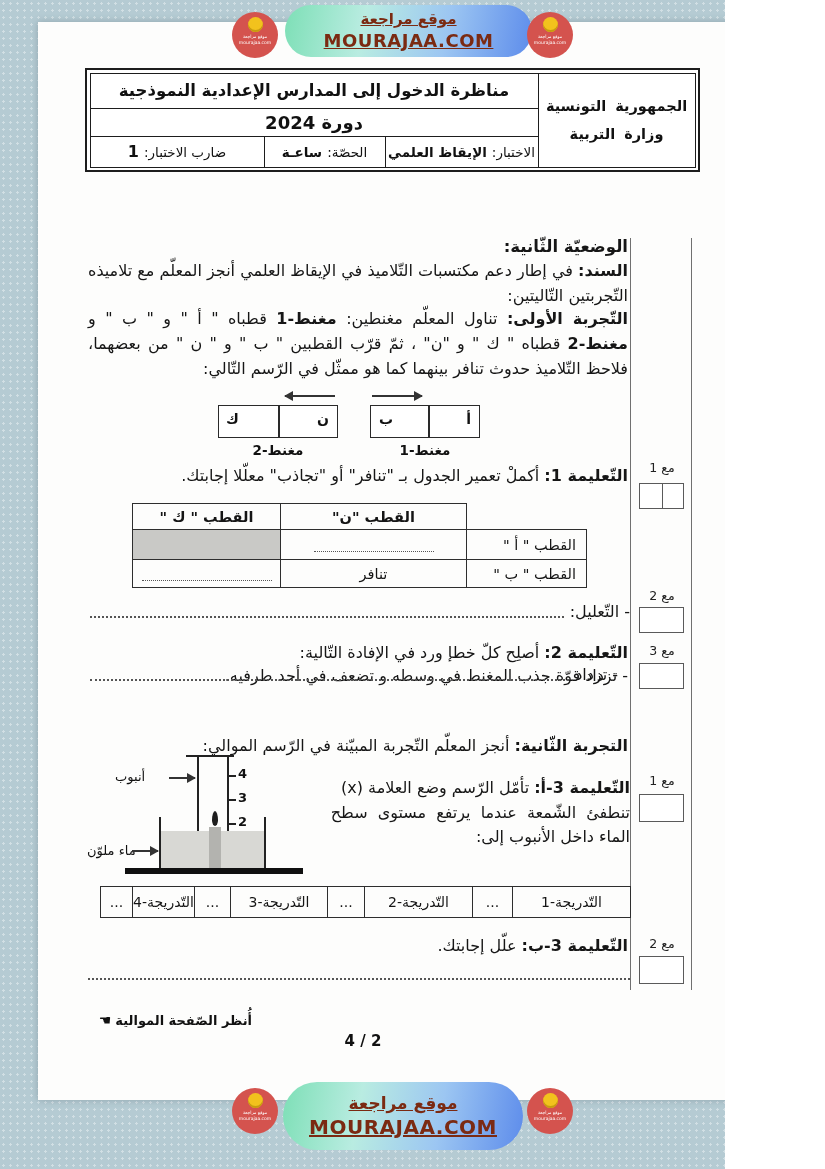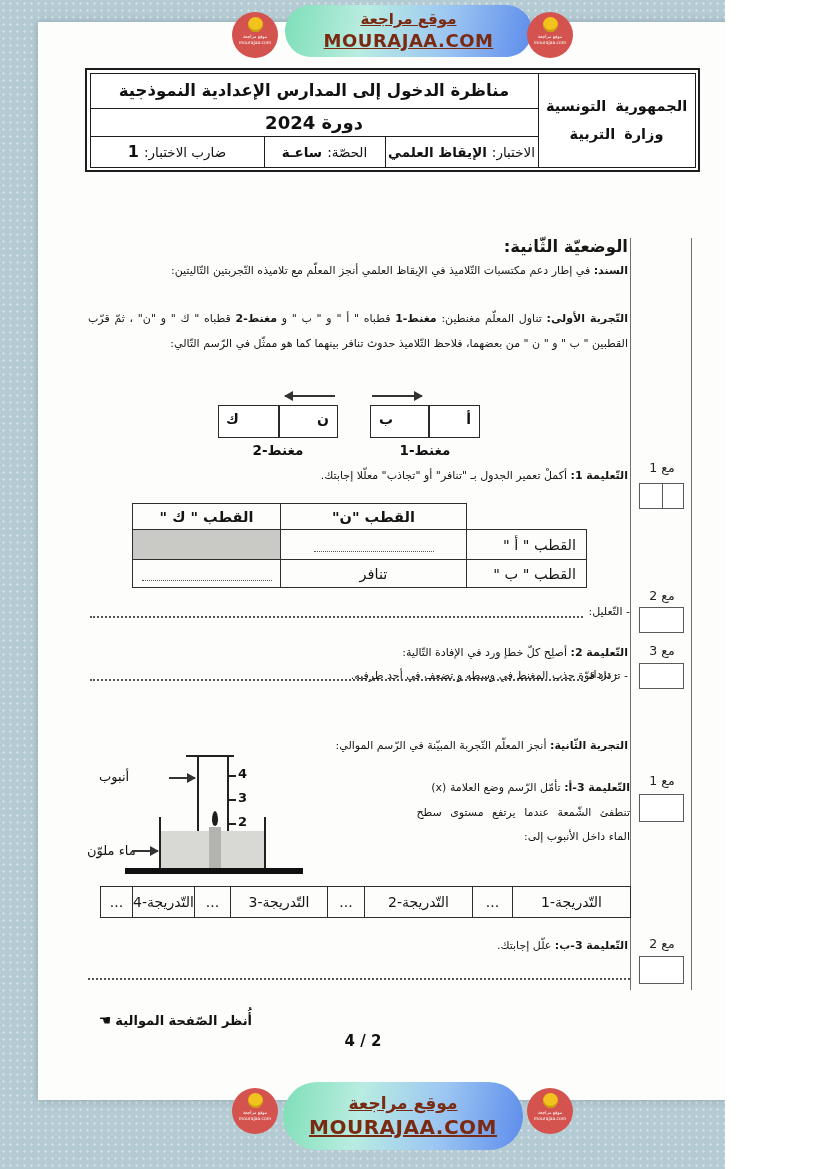--- a/index.html
+++ b/index.html
@@ -4,21 +4,21 @@
 <style>
   html,body{margin:0;padding:0}
   body{font-family:"DejaVu Sans",sans-serif}
   #screen{position:relative;width:725px;height:1169px;overflow:hidden;
           background-color:#b5cbd3;
           background-image:radial-gradient(rgba(255,255,255,.38) 1px, transparent 1.3px);
           background-size:7px 7px}
   .abs{position:absolute}
   .rtl{direction:rtl;text-align:right}
   .b{font-weight:bold}
-  .txt{font-size:11px;line-height:25px;color:#161616}
+  .txt{font-size:16px;line-height:25px;color:#161616}
   .just{text-align:justify}
   #paper{position:absolute;left:38px;top:22px;width:737px;height:1078px;background:#fdfdfc;
          box-shadow:0 0 7px rgba(70,90,100,.35)}
 
   
   .pill{position:absolute;border-radius:36px;
         background:linear-gradient(100deg,#7ddfb6 0%,#b9ece1 32%,#9cc6f2 65%,#5d8ceb 100%);
         display:flex;flex-direction:column;align-items:center;justify-content:center;gap:1px;cursor:pointer}
   .pill .nm{color:#7b2a12;font-weight:bold;text-decoration:underline;font-size:15px;line-height:19px}
   .pill .url{color:#7b2a12;font-weight:bold;text-decoration:underline;font-size:18px;line-height:22px;letter-spacing:.5px}
@@ -243,21 +243,21 @@
     <div class="tl" style="left:112px;top:5px;width:2px;height:113px"></div>
     <div class="tl" style="left:142px;top:5px;width:2px;height:113px"></div>
     <div class="tl" style="left:144px;top:25px;width:7px;height:1.6px"></div>
     <div class="tl" style="left:144px;top:49px;width:7px;height:1.6px"></div>
     <div class="tl" style="left:144px;top:73px;width:7px;height:1.6px"></div>
     <div class="tl" style="left:144px;top:96px;width:7px;height:1.6px"></div>
     <div class="tdgt" style="left:153px;top:16px">4</div>
     <div class="tdgt" style="left:153px;top:40px">3</div>
     <div class="tdgt" style="left:153px;top:64px">2</div>
     <div class="tdgt" style="left:153px;top:87px">1</div>
-    <div class="tlabel" style="left:14px;top:19px">أنبوب</div>
+    <div class="tlabel" style="left:30px;top:19px">أنبوب</div>
     <div class="harrow r" style="left:84px;top:27px;width:26px"></div>
     <div class="tl" style="left:74px;top:67px;width:2px;height:51px"></div>
     <div class="tl" style="left:179px;top:67px;width:2px;height:51px"></div>
     <div class="water" style="left:76px;top:81px;width:103px;height:37px"></div>
     <div class="candle" style="left:124px;top:77px;width:12px;height:41px"></div>
     <div class="flame" style="left:127px;top:61px;width:6px;height:15px"></div>
     <div class="tlabel" style="left:2px;top:93px">ماء ملوّن</div>
     <div class="harrow r" style="left:47px;top:100px;width:26px"></div>
     <div class="base" style="left:40px;top:118px;width:178px;height:6px"></div>
   </div>

